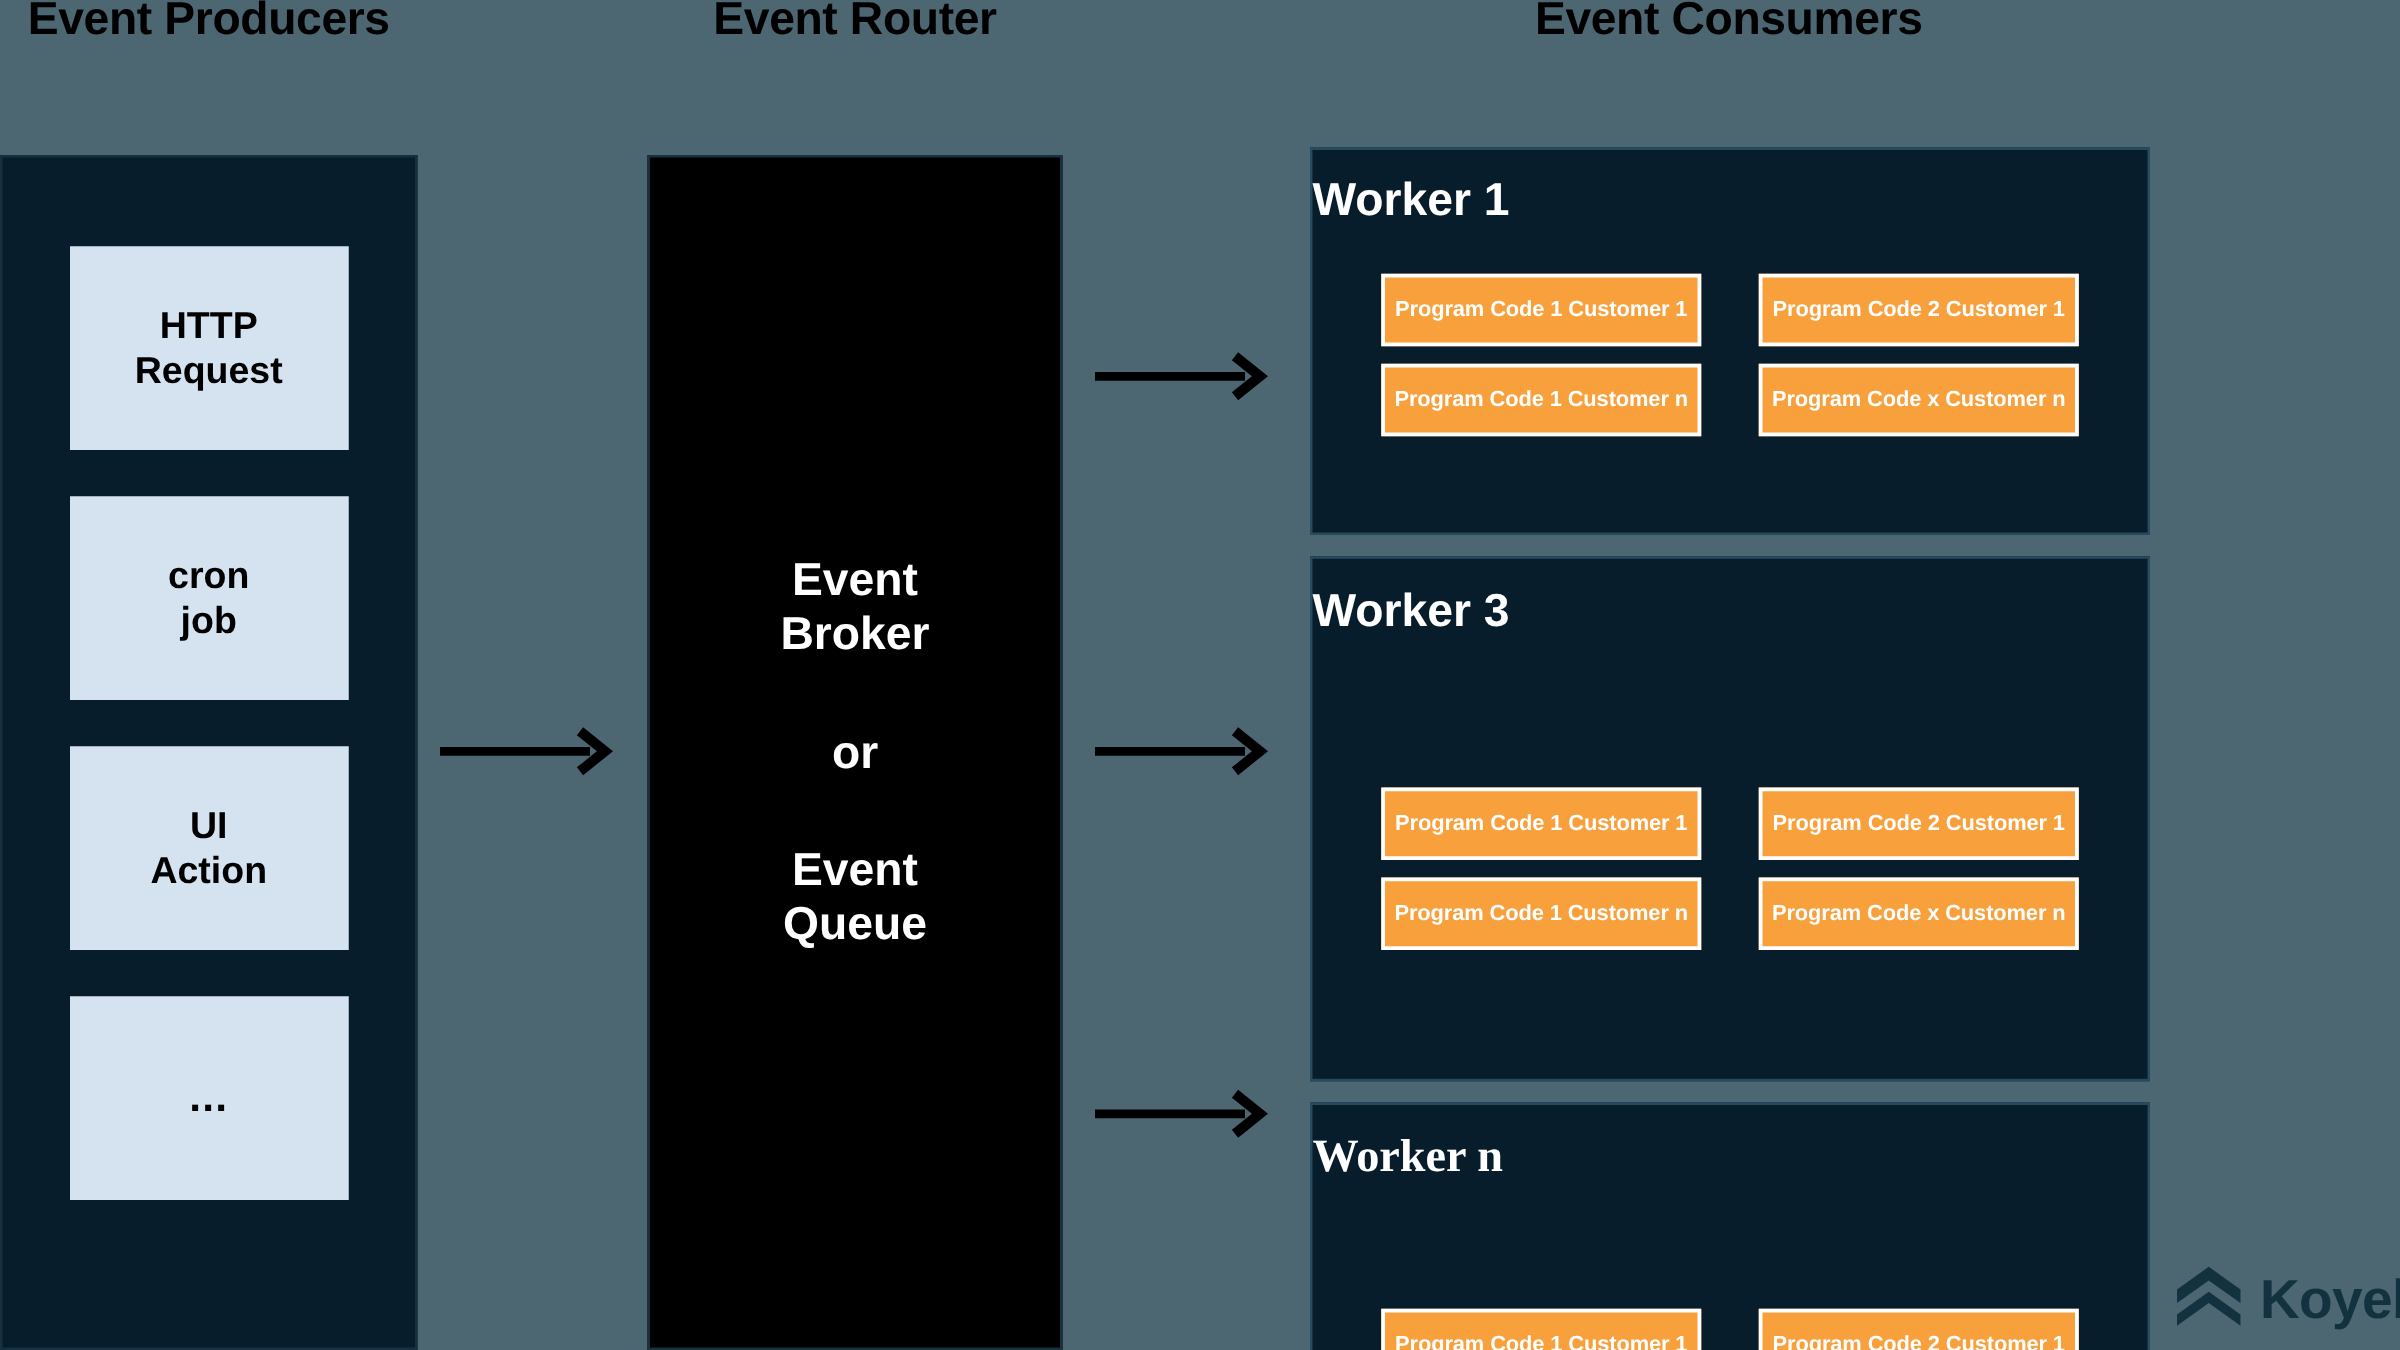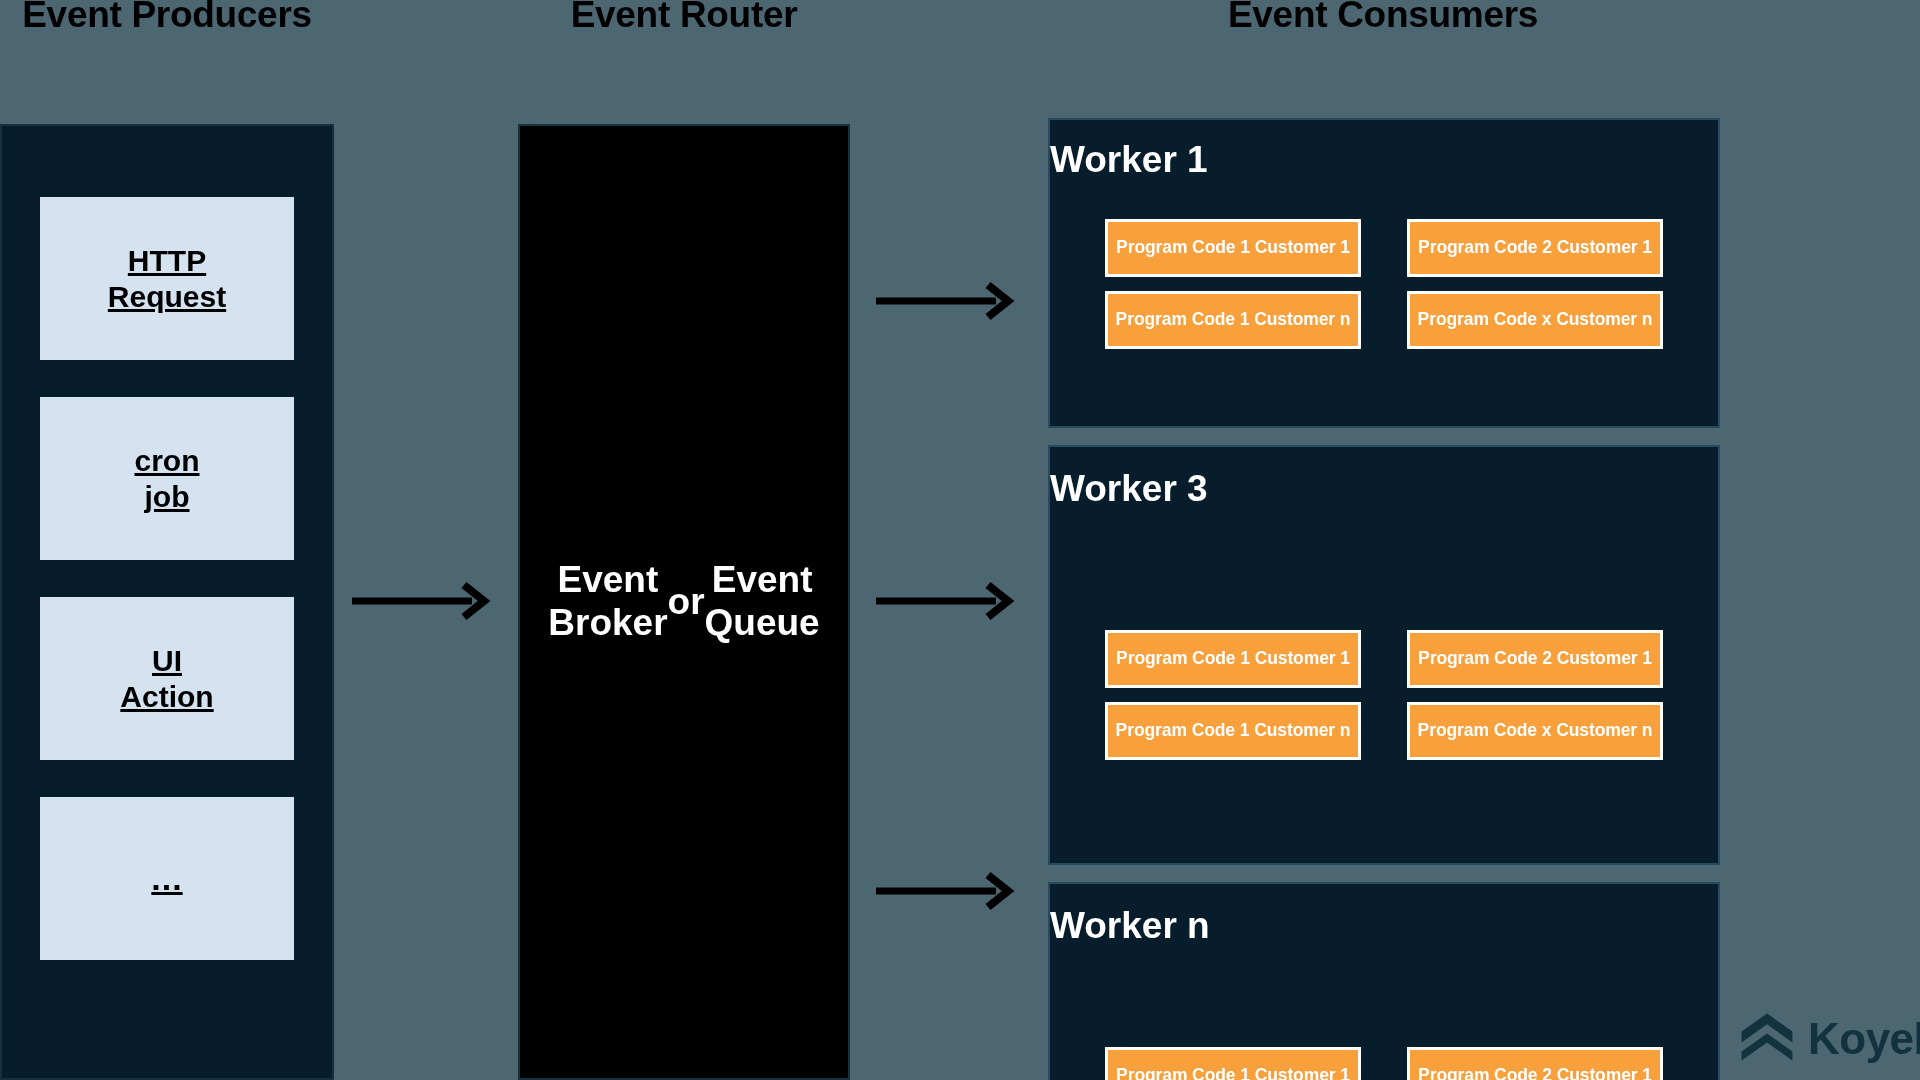--- a/index.html
+++ b/index.html
@@ -41,51 +41,50 @@
     background: #071d2b;
     border: 2px solid #16303f;
     display: flex;
     flex-direction: column;
     align-items: center;
     padding-top: 71px;
     gap: 37px;
   }
 
   .producer-box {
-    width: 254px;
+    width: 223px;
     height: 163px;
     background: #d5e2f0;
     display: flex;
     align-items: center;
     justify-content: center;
     text-align: center;
     color: #000000;
     font-weight: bold;
     font-size: 30px;
     line-height: 1.18;
     white-space: pre-line;
     flex: none;
-    text-decoration: underline;
   }
   .producer-box.dots {
     font-size: 34px;
     letter-spacing: 1px;
   }
 
   
   #router-panel {
     position: absolute;
     left: 518px;
     top: 124px;
     width: 332px;
     height: 956px;
     background: #000000;
     border: 2px solid #17313f;
     display: flex;
-    flex-direction: row;
+    flex-direction: column;
     align-items: center;
     justify-content: center;
     gap: 0px;
     color: #ffffff;
   }
   #router-panel .router-line {
     text-align: center;
     font-weight: bold;
     font-size: 37px;
     line-height: 1.16;
@@ -128,21 +127,21 @@
   #worker-card-2 { top: 764px; height: 316px; }
 
   .worker-title {
     color: #ffffff;
     font-weight: bold;
     font-size: 37px;
     line-height: 1.1;
     margin-top: 20px;
   }
   #worker-card-1 .worker-title { margin-top: 22px; }
-  #worker-card-2 .worker-title { margin-top: 22px; }
+  #worker-card-2 .worker-title { margin-top: 22px; font-family: Liberation Serif, serif; }
 
   .worker-grid {
     display: grid;
     grid-template-columns: 256px 256px;
     column-gap: 46px;
     row-gap: 14px;
     justify-content: center;
     margin-top: 38px;
   }
   #worker-card-1 .worker-grid { margin-top: 120px; }

